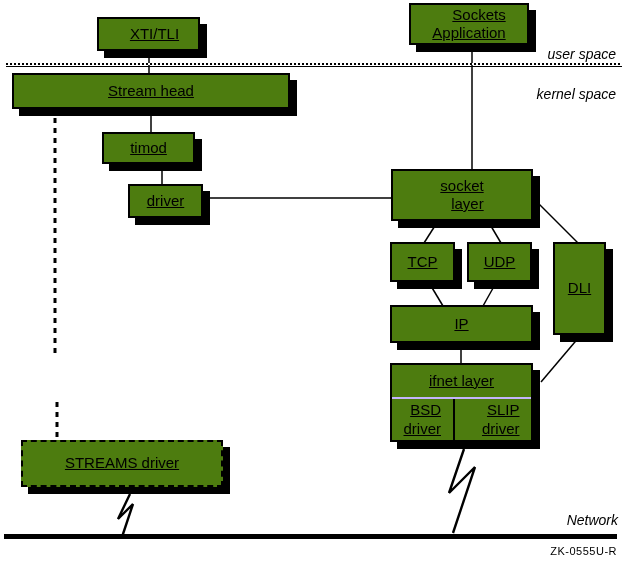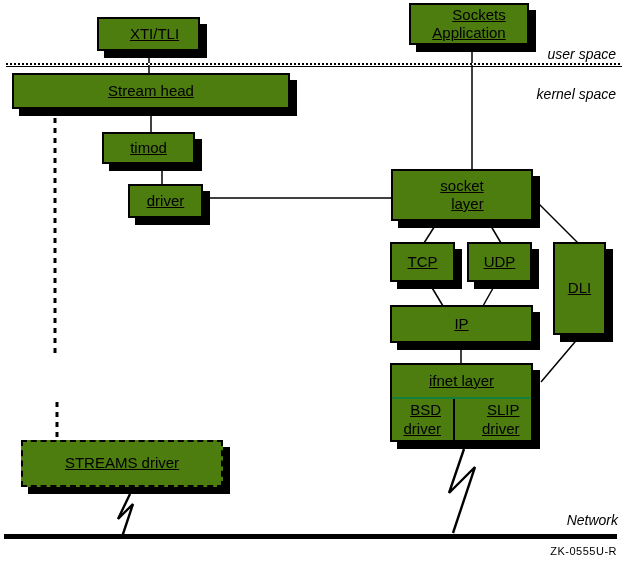--- a/index.html
+++ b/index.html
@@ -8,21 +8,21 @@
     font-family:"Liberation Sans", sans-serif;color:#000;overflow:hidden;
   }
   .box{
     position:absolute;box-sizing:border-box;background:#4d7c0f;border:2px solid #000;
     box-shadow:7px 7px 0 0 #000;display:flex;align-items:center;justify-content:center;
     text-align:right;font-size:15px;line-height:1.22;white-space:pre-line;text-decoration:underline;
   }
   .box.dashed{border:2px dashed #000;}
   .compound{padding:0;flex-direction:column;align-items:stretch;justify-content:flex-start;}
   .compound .row-top{
-    height:32px;border-bottom:2px solid #15803d;display:flex;align-items:center;justify-content:center;
+    height:32px;border-bottom:2px solid #c4b5fd;display:flex;align-items:center;justify-content:center;
   }
   .compound .row-bottom{flex:1;display:flex;gap:16px;}
   .compound .cell{
     flex:1;display:flex;align-items:center;justify-content:center;white-space:pre-line;
   }
   .compound .cell.left{border-right:2px solid #000;}
   .sep-dotted{
     position:absolute;left:6px;top:63px;width:616px;height:2px;
     background:repeating-linear-gradient(90deg,#000 0 2px,#fff 2px 4px);
   }

